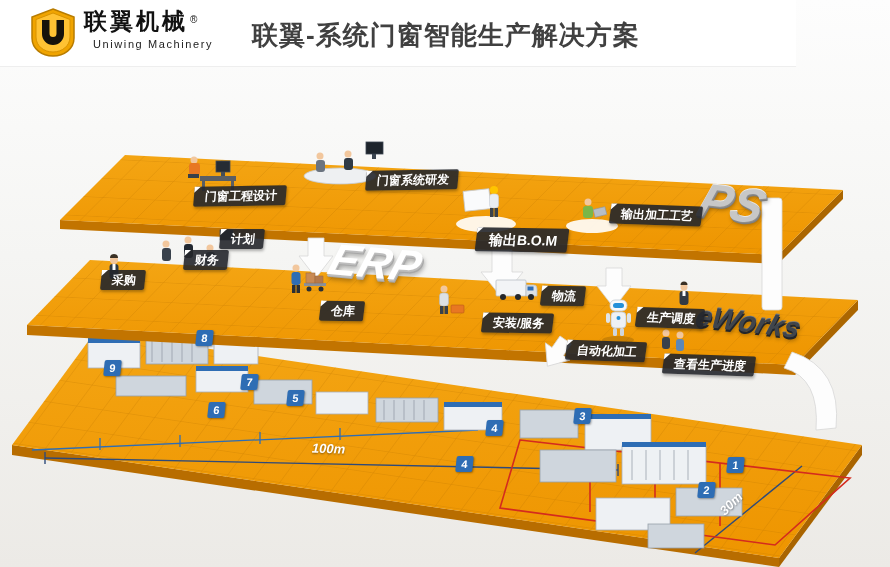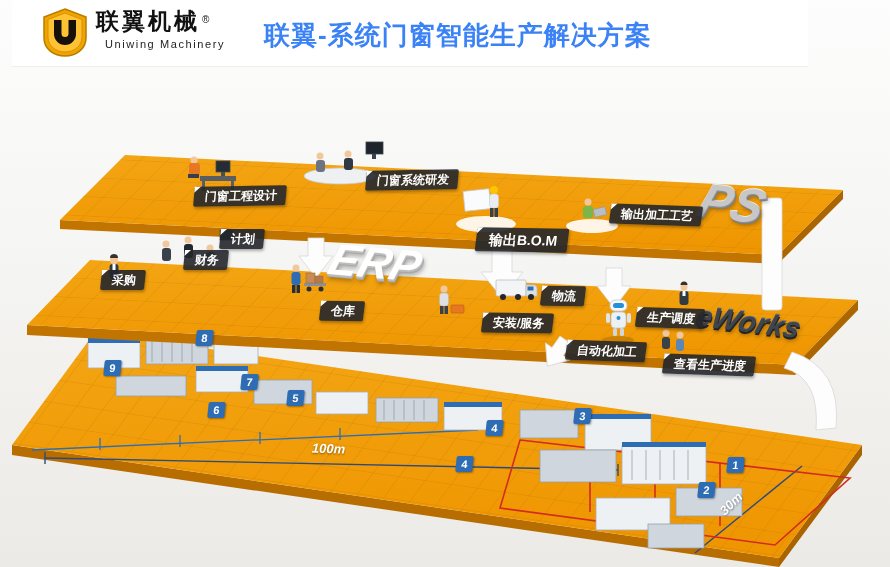--- a/index.html
+++ b/index.html
@@ -1,29 +1,29 @@
 <!DOCTYPE html>
 <html lang="zh"><head>
 <meta charset="utf-8">
 <style>
   html,body{margin:0;padding:0;}
   body{font-family:"Liberation Sans","DejaVu Sans",sans-serif;background:#ffffff;}
   .page{position:relative;width:890px;height:567px;overflow:hidden;
         background:linear-gradient(180deg,#fdfdfd 0%,#f5f5f3 45%,#eceae6 100%);}
 
   
-  .header{position:absolute;left:12px;top:0;width:796px;height:66px;background:#ffffff;
+  .header{position:absolute;left:0;top:0;width:796px;height:66px;background:#ffffff;
           border-bottom:1px solid #eeeeee;z-index:40;}
   .logo-wrap{position:absolute;left:28px;top:8px;width:50px;height:50px;}
   .brand{position:absolute;left:84px;top:8px;}
   .brand-cn{font-size:23px;font-weight:bold;color:#111;letter-spacing:3px;line-height:1.2;}
   .brand-reg{font-size:10px;color:#111;vertical-align:super;margin-left:2px;font-weight:normal;}
   .brand-en{font-size:11px;color:#222;letter-spacing:1.6px;margin-top:2px;padding-left:9px;}
   .page-title{position:absolute;left:252px;top:18px;font-size:26px;font-weight:bold;
-              color:#3b82f6;letter-spacing:1px;white-space:nowrap;}
+              color:#404040;letter-spacing:1px;white-space:nowrap;}
   .scene{position:absolute;left:0;top:0;}
 
   
   .chip{position:absolute;background:rgba(35,38,43,.9);color:#ffffff;font-size:12px;
         font-weight:bold;line-height:1;padding:4px 9px 4px 11px;border-radius:2px;
         white-space:nowrap;z-index:30;transform:skewX(-6deg);
         box-shadow:1px 2px 3px rgba(0,0,0,.3);}
   .chip::before{content:"";position:absolute;left:0;top:0;width:0;height:0;
         border-style:solid;border-width:6px 6px 0 0;
         border-color:#ffffff transparent transparent transparent;}

